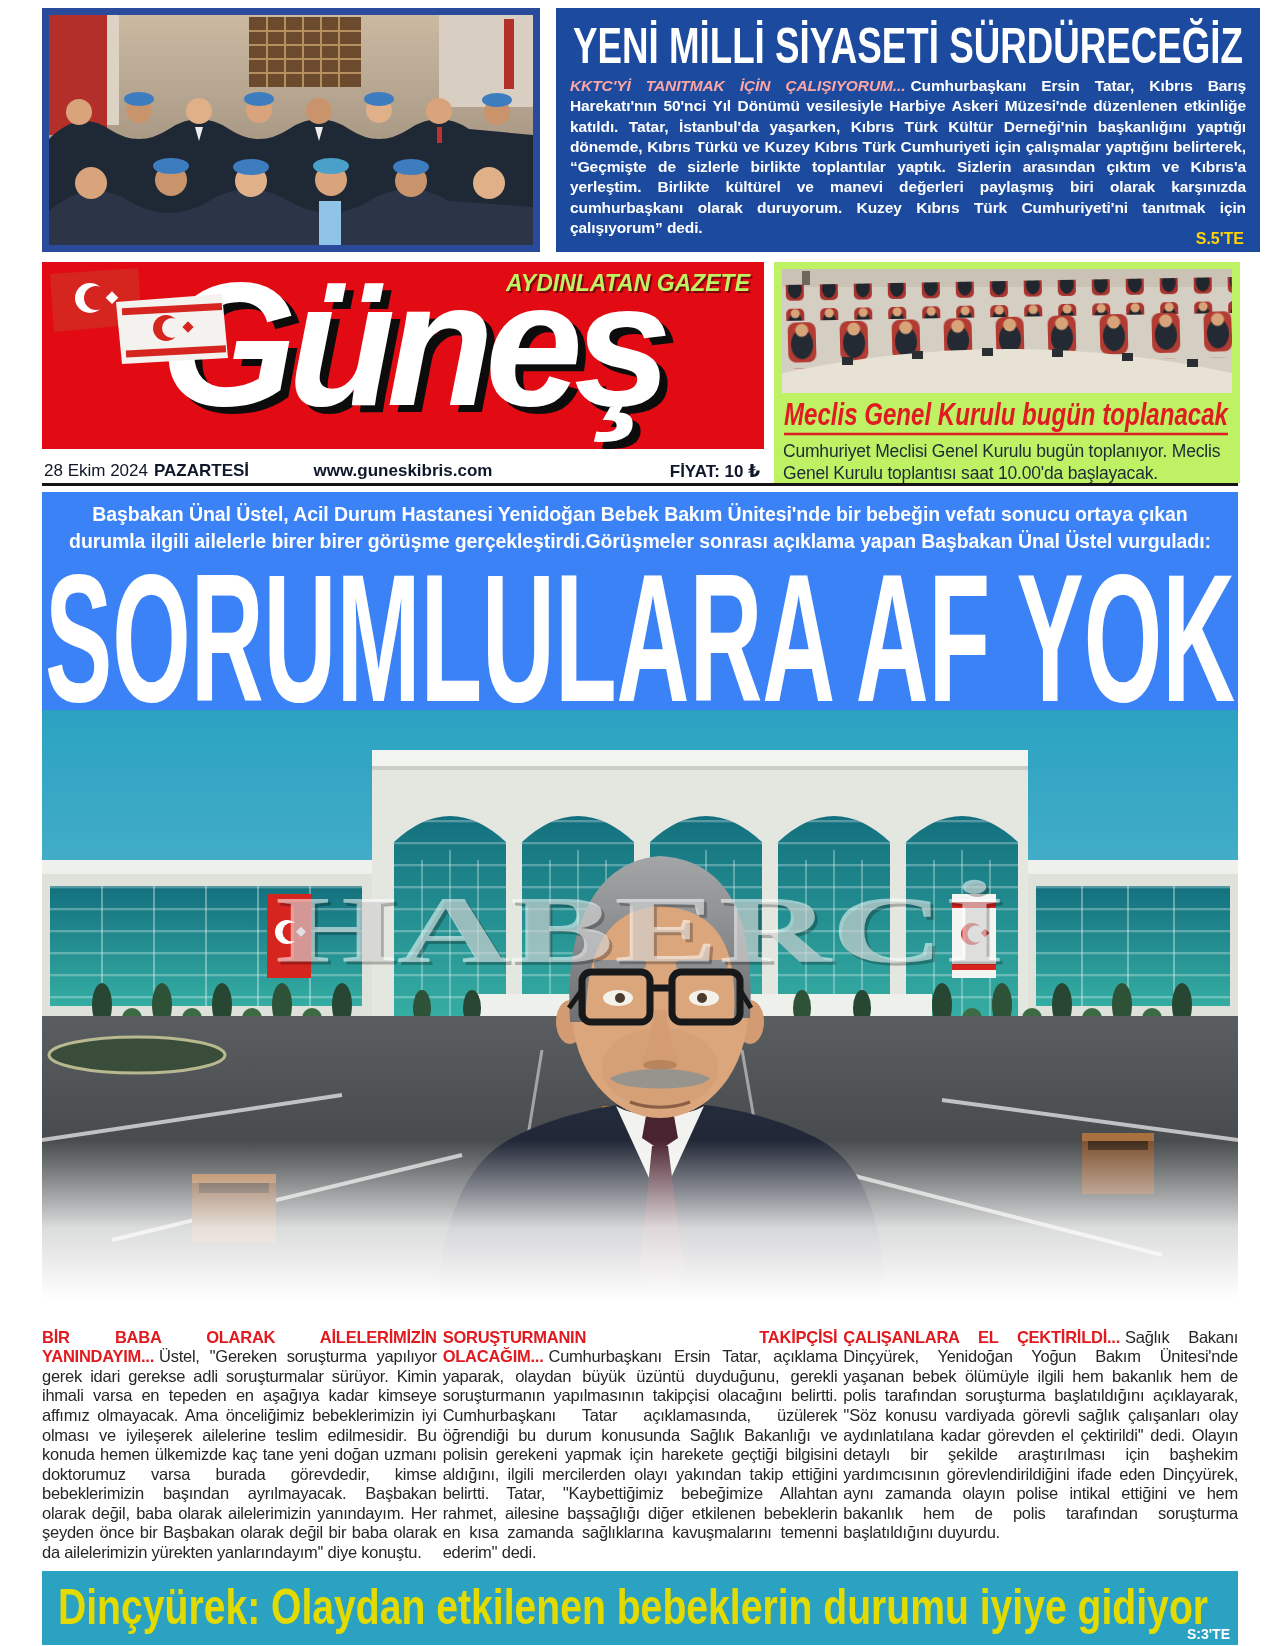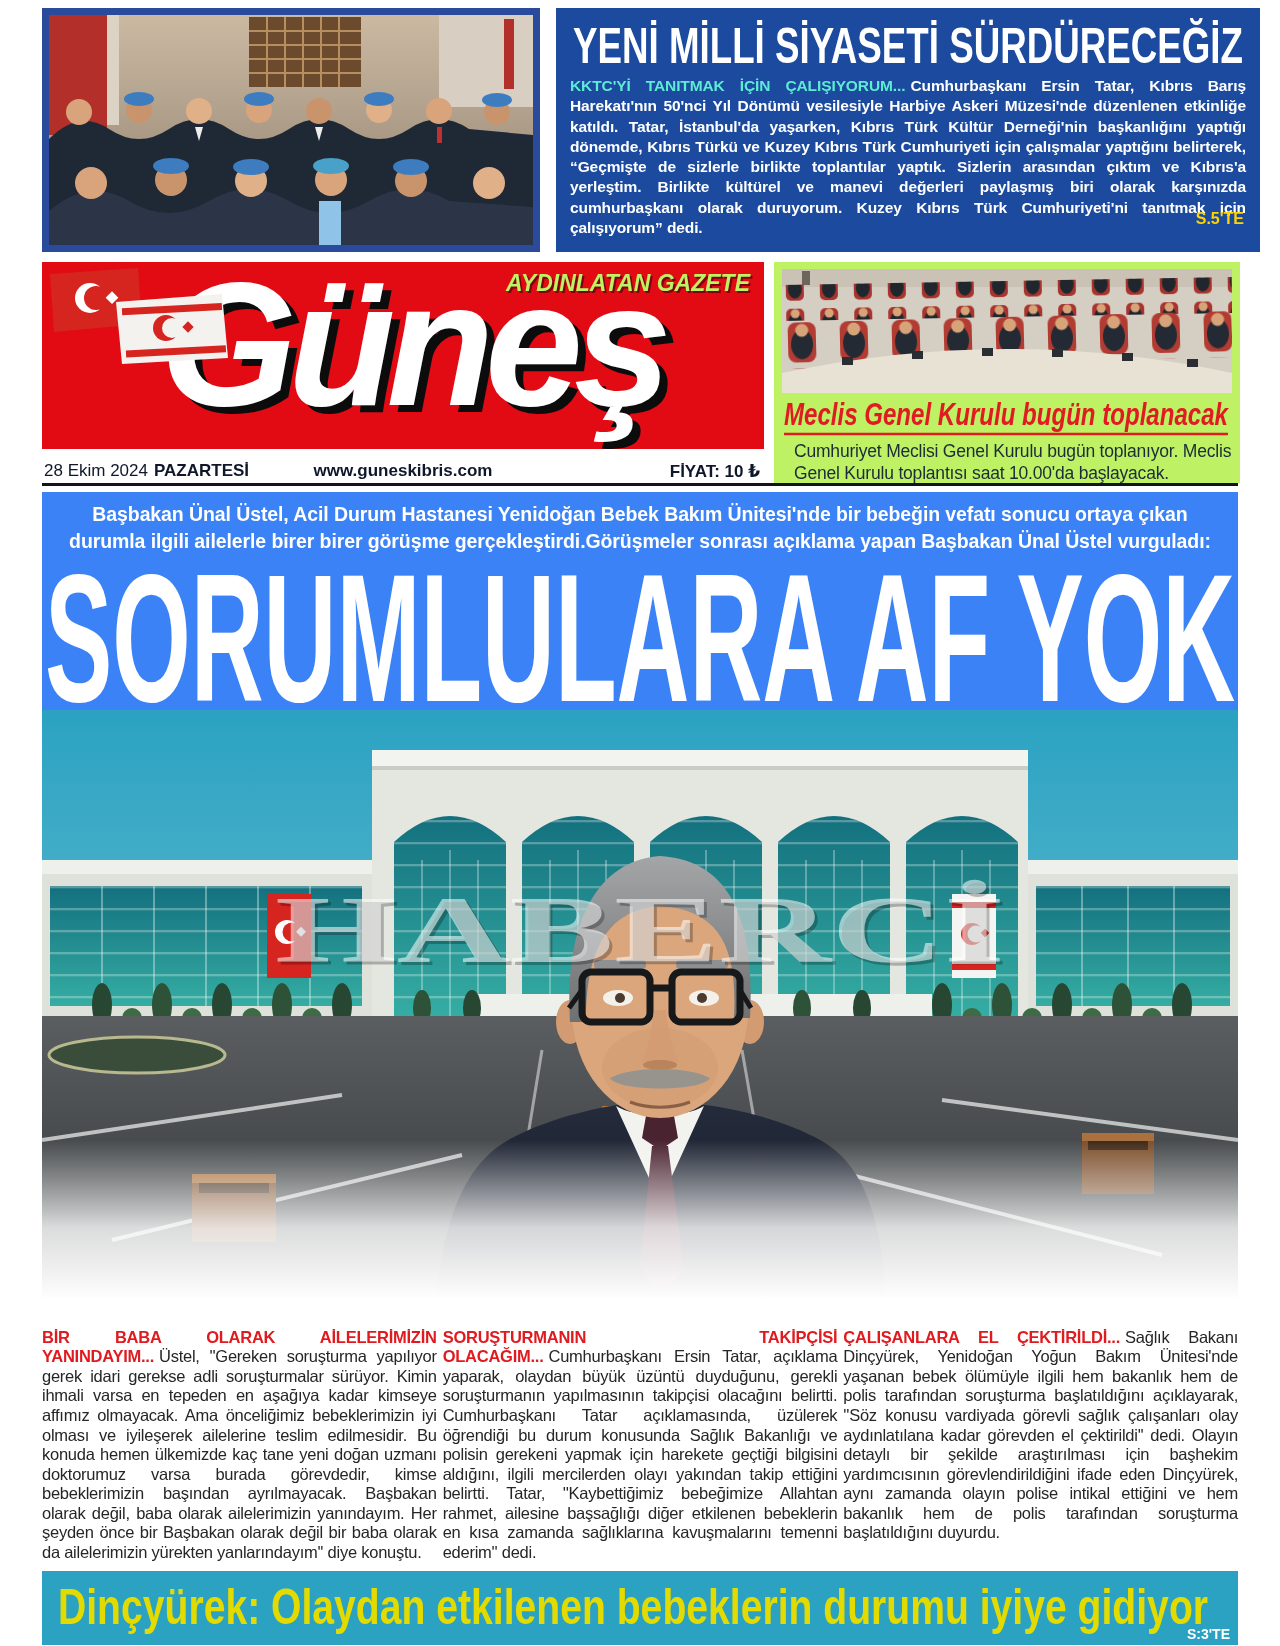--- a/index.html
+++ b/index.html
@@ -6,42 +6,42 @@
   .page{position:relative;width:1280px;height:1646px;background:#ffffff;overflow:hidden;
         font-family:"Liberation Sans","DejaVu Sans",sans-serif;box-sizing:border-box;padding:8px 42px 0 42px;}
   .page *{box-sizing:border-box;}
 
   
   .header-top{display:flex;gap:16px;height:244px;}
   .photo-frame{width:498px;height:244px;border:7px solid #2a4b9b;background:#b6a38c;flex:none;overflow:hidden;}
   .top-story{flex:1;background:#1b4a9e;color:#fff;padding:8px 14px 6px 14px;position:relative;}
   .t-top-wrap{display:block;margin:2px auto 4px auto;}
   .top-story-body{margin:4px 0 0 0;font-size:15.5px;font-weight:bold;line-height:1.31;text-align:justify;letter-spacing:-0.1px;}
-  .lead-yellow{color:#5eead4;margin-right:5px;}
-  .pageref-top{position:absolute;right:16px;bottom:24px;color:#ffd400;font-weight:bold;font-size:16px;}
+  .lead-yellow{color:#fca5a5;margin-right:5px;font-style:italic;}
+  .pageref-top{position:absolute;right:16px;bottom:4px;color:#ffd400;font-weight:bold;font-size:16px;}
 
   
   .header-mid{display:flex;gap:10px;margin-top:10px;height:224px;border-bottom:3px solid #141414;}
   .mast-col{width:722px;flex:none;display:flex;flex-direction:column;}
   .masthead{position:relative;height:190px;background:#e20a13;overflow:hidden;}
   .tagline{position:absolute;top:8px;right:14px;color:#bef264;font-weight:bold;font-style:italic;
            font-size:23px;letter-spacing:0px;text-shadow:2px 2px 0 rgba(0,0,0,.45);}
   .logo{position:absolute;left:118px;top:-14px;color:#fff;font-weight:bold;font-style:italic;
         font-size:176px;letter-spacing:-9px;line-height:1.1;text-shadow:8px 7px 0 #0c0c0c;}
   .mast-flags{position:absolute;left:4px;top:4px;}
   .dateline{position:relative;height:34px;display:flex;align-items:center;justify-content:space-between;
             padding:10px 4px 0 2px;font-size:17px;color:#0f172a;}
   .date-day{font-weight:bold;margin-left:6px;}
   .date-site{position:absolute;left:50%;transform:translateX(-50%);font-weight:bold;}
   .date-price{font-weight:bold;}
 
   .meclis{flex:1;background:#bef264;padding:7px 8px 4px 8px;}
   .meclis-photo{width:100%;height:124px;overflow:hidden;background:#d5cec3;}
   .t-meclis-wrap{display:block;margin:5px 0 1px 0;}
-  .meclis-caption{margin:2px 0 0 12px;font-size:17.5px;line-height:1.26;color:#1c2b36;font-weight:500;letter-spacing:-0.2px;}
+  .meclis-caption{margin:2px 0 0 1px;font-size:17.5px;line-height:1.26;color:#1c2b36;font-weight:500;letter-spacing:-0.2px;}
 
   
   .main-story{background:#3b82f6;margin-top:6px;padding-top:9px;}
   .kicker{margin:0 auto;max-width:1170px;text-align:center;color:#fff;font-weight:bold;
           font-size:19.5px;line-height:1.38;letter-spacing:-0.1px;}
   .main-headline-svg{display:block;margin:5px 0 0 0;}
   .hospital-photo{display:block;line-height:0;}
 
   
   .svgHead{font-family:"Liberation Sans","DejaVu Sans",sans-serif;font-weight:bold;}

